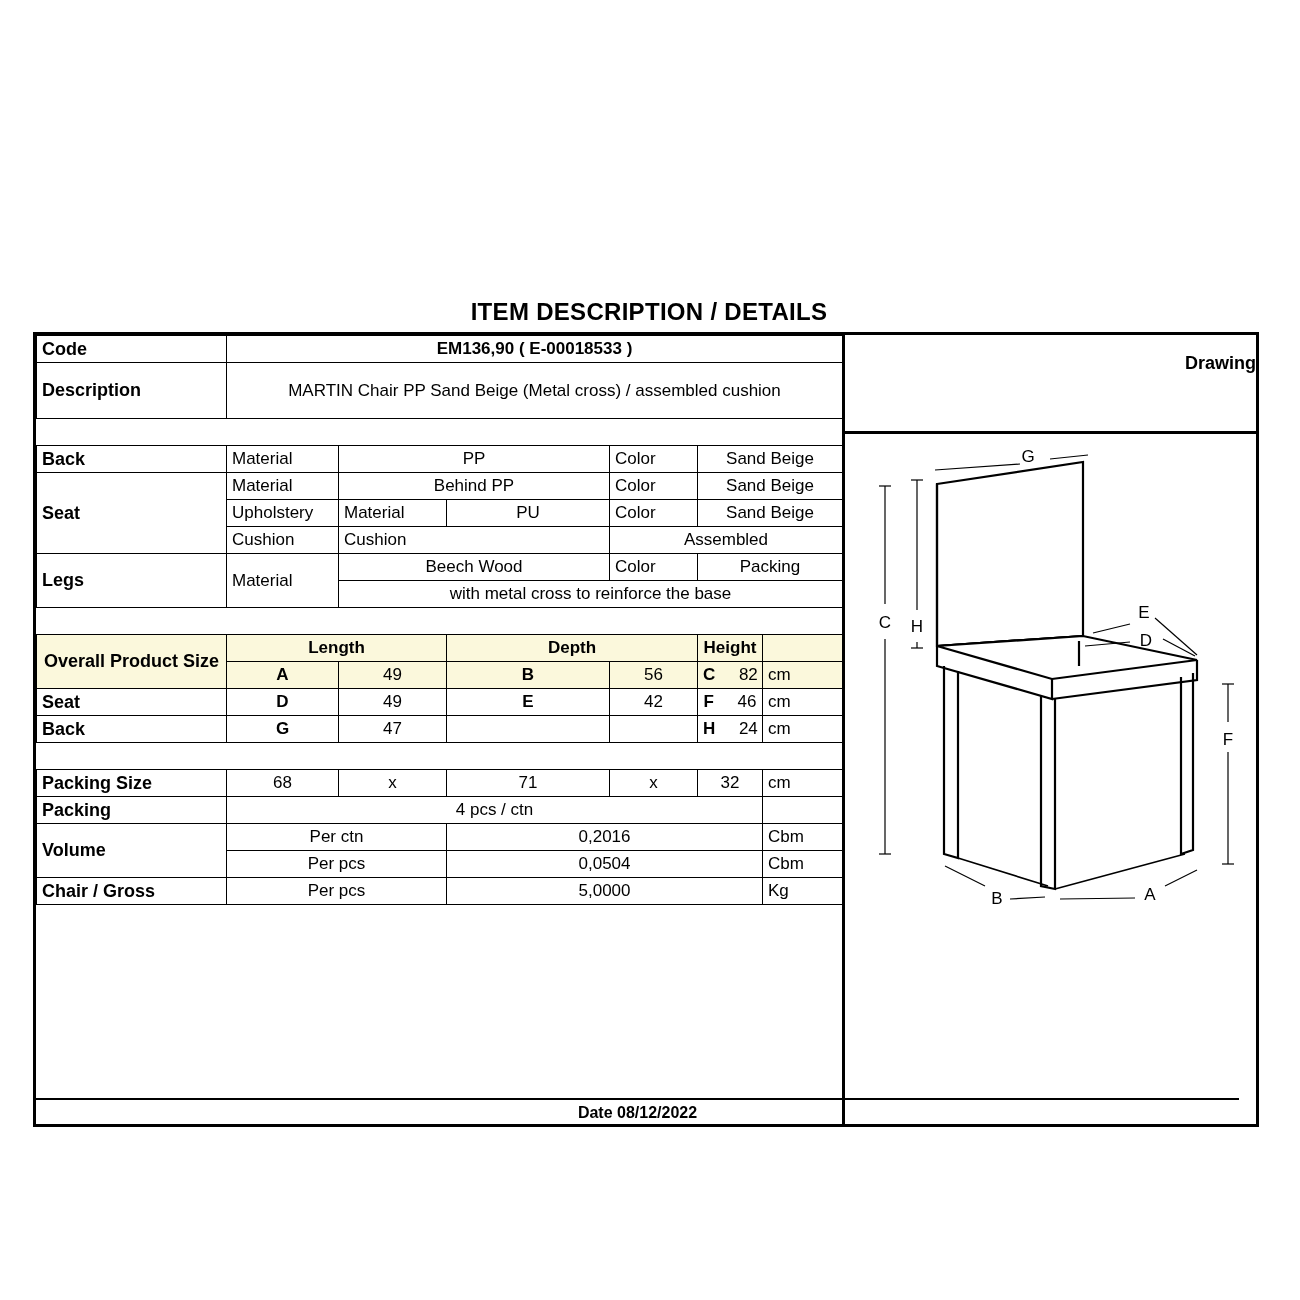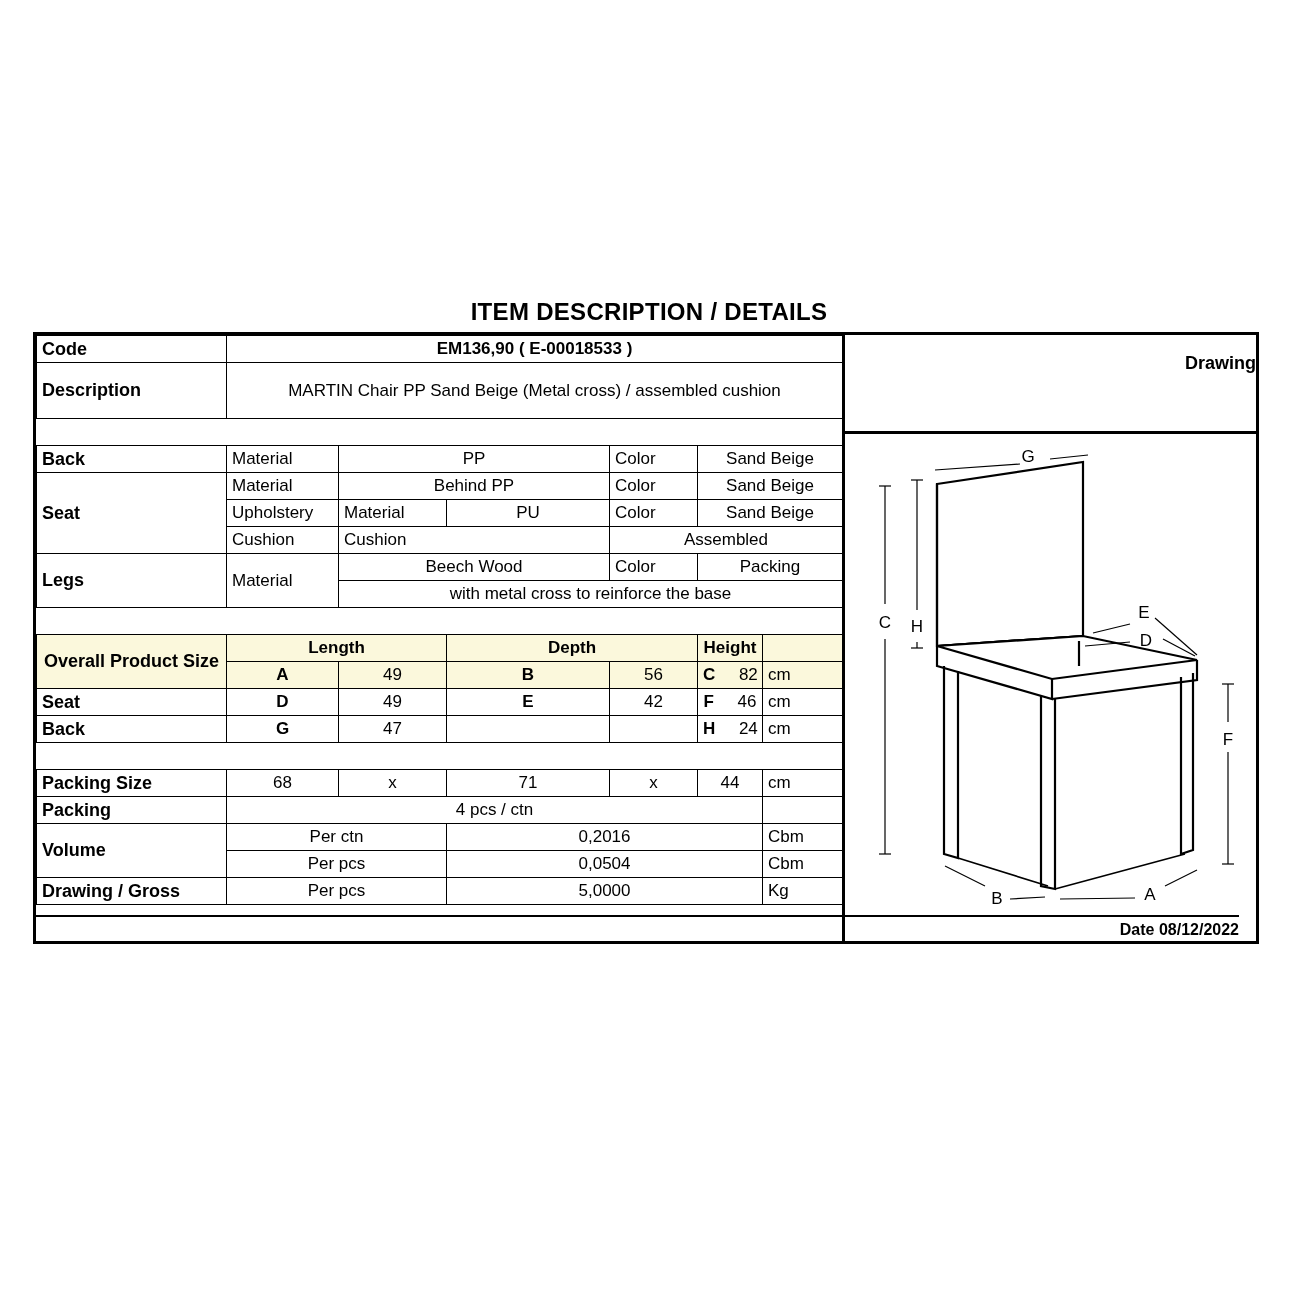--- a/index.html
+++ b/index.html
@@ -31,21 +31,21 @@
     letter-spacing: 0.3px;
     margin-bottom: 8px;
     height: 24px;
     line-height: 24px;
   }
 
   #frame {
     position: relative;
     border: 3px solid #000;
     width: 1226px;
-    height: 612px;
+    height: 795px;
     box-sizing: border-box;
   }
 
   
   #left-pane {
     position: absolute;
     left: 0;
     top: 0;
     width: 806px;
     height: 100%;
@@ -112,21 +112,21 @@
     bottom: 26px;
   }
 
   #date-bar {
     position: absolute;
     left: 0;
     right: 17px;
     bottom: 0;
     height: 26px;
     line-height: 26px;
-    text-align: right;
+    text-align: center;
     font-weight: bold;
     font-size: 16px;
     border-top: 2.5px solid #000;
     box-sizing: border-box;
   }
 
   svg text {
     font-family: "Liberation Sans", sans-serif;
     font-size: 17px;
     fill: #000;
@@ -267,21 +267,21 @@
           <td class="nolb"></td>
           <td colspan="6" class="norb"></td>
         </tr>
 
         <tr>
           <td class="l lab">Packing Size</td>
           <td class="c">68</td>
           <td class="c">x</td>
           <td class="c">71</td>
           <td class="c">x</td>
-          <td class="c">44</td>
+          <td class="c">32</td>
           <td class="l">cm</td>
         </tr>
 
         <tr>
           <td class="l lab">Packing</td>
           <td class="c" colspan="5">4 pcs / ctn</td>
           <td class="norb noborder"></td>
         </tr>
 
         <tr>
@@ -290,21 +290,21 @@
           <td class="c" colspan="3">0,2016</td>
           <td class="l">Cbm</td>
         </tr>
         <tr>
           <td class="c" colspan="2">Per pcs</td>
           <td class="c" colspan="3">0,0504</td>
           <td class="l">Cbm</td>
         </tr>
 
         <tr>
-          <td class="l lab">Drawing / Gross</td>
+          <td class="l lab">Chair / Gross</td>
           <td class="c" colspan="2">Per pcs</td>
           <td class="c" colspan="3">5,0000</td>
           <td class="l">Kg</td>
         </tr>
       </tbody>
         </table>
     </div>
 
     <div id="right-pane">
       <div id="drawing-title">Drawing</div>

